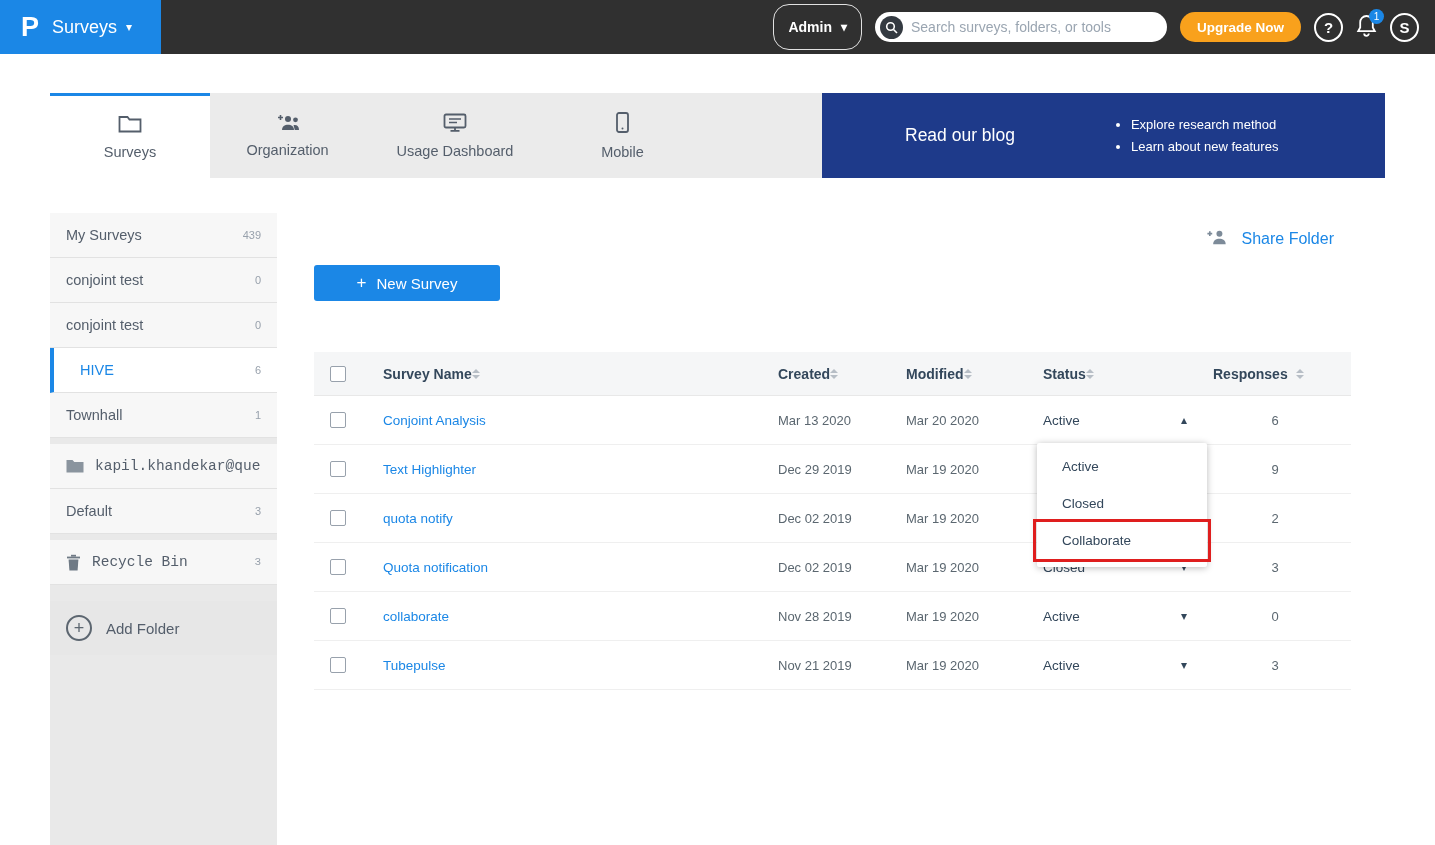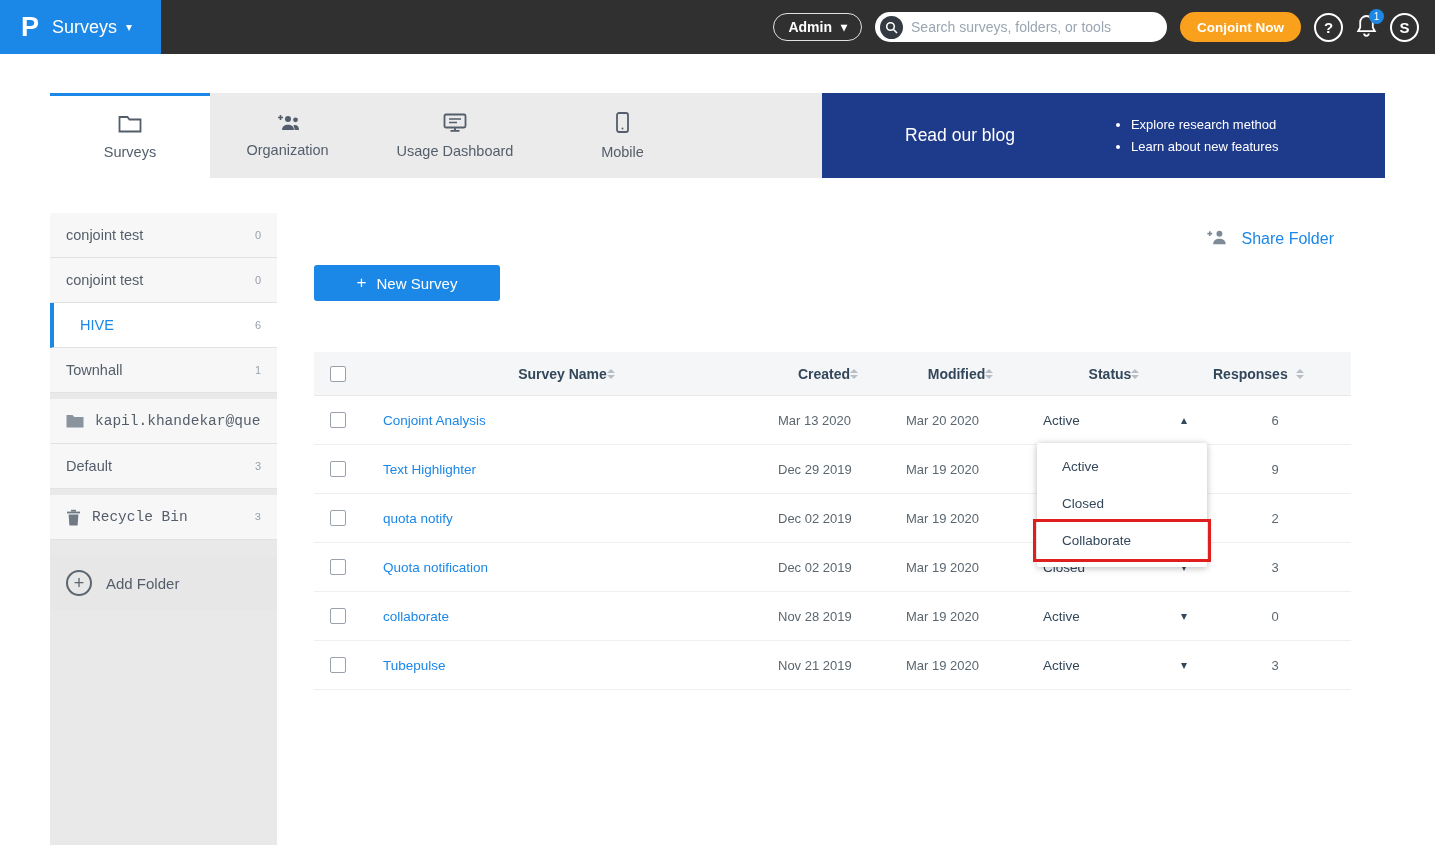--- a/index.html
+++ b/index.html
@@ -22,21 +22,21 @@
     display: flex; align-items: center; padding-left: 21px; cursor: pointer;
   }
   .logo-p { color: #fff; font-size: 27px; font-weight: bold; }
   .product-name { color: #fff; font-size: 18px; margin-left: 13px; }
   .caret-w { color: #fff; font-size: 12px; margin-left: 9px; }
   .topbar-right {
     margin-left: auto; margin-right: 16px;
     display: flex; align-items: center; gap: 13px;
   }
   .admin-pill {
-    height: 28px; border: 1px solid rgba(255,255,255,0.85); border-radius: 16px;
+    height: 46px; border: 1px solid rgba(255,255,255,0.85); border-radius: 16px;
     color: #fff; display: flex; align-items: center; gap: 9px;
     padding: 0 14px; font-size: 14px; font-weight: bold; cursor: pointer;
   }
   .search-pill {
     width: 292px; height: 30px; background: #fff; border-radius: 16px;
     display: flex; align-items: center; padding: 0 5px; gap: 8px;
   }
   .search-ico {
     width: 23px; height: 23px; border-radius: 50%; background: #343a41;
     display: flex; align-items: center; justify-content: center; flex: none;
@@ -119,21 +119,21 @@
 
   
   .table { position: absolute; left: 37px; top: 139px; width: 1037px; }
   .grid-row {
     display: grid; grid-template-columns: 55px 395px 128px 137px 170px 152px;
     align-items: center;
   }
   .thead { height: 44px; background: #f5f6f7; border-bottom: 1px solid #e8e8e8; }
   .trow { height: 49px; border-bottom: 1px solid #efefef; }
   .th {
-    display: flex; align-items: center; justify-content: center;
+    display: flex; align-items: center; justify-content: flex-start;
     padding: 0 14px; font-weight: bold; color: #33475b; font-size: 14px; cursor: pointer;
   }
   .th.responses { justify-content: flex-start; gap: 8px; }
   .th.chk, .td.chk { padding-left: 16px; justify-content: flex-start; cursor: default; }
   .sort { display: inline-flex; flex-direction: column; gap: 2px; cursor: pointer; }
   .sort i { width: 0; height: 0; border-left: 4px solid transparent; border-right: 4px solid transparent; }
   .sort .up { border-bottom: 4px solid #b7bec6; }
   .sort .down { border-top: 4px solid #b7bec6; }
   .td { padding: 0 14px; font-size: 13px; color: #5b6770; display: flex; align-items: center; }
   .td.name a { color: #1b87e6; font-size: 13.5px; text-decoration: none; cursor: pointer; }
@@ -180,21 +180,21 @@
     <div class="search-pill">
       <span class="search-ico">
         <svg width="13" height="13" viewBox="0 0 13 13">
             <circle cx="5.5" cy="5.5" r="3.8" fill="none" stroke="#fff" stroke-width="1.6"></circle>
             <path d="M8.5 8.5 L12 12" stroke="#fff" stroke-width="1.6"></path>
           </svg>
       </span>
       <input class="search-input" placeholder="Search surveys, folders, or tools" style="">
     </div>
     <div class="upgrade-btn">
-      <span>Conjoint Now</span>
+      <span>Upgrade Now</span>
     </div>
     <div class="icon-circle">
       <span>?</span>
     </div>
     <div class="bell-wrap">
       <span>
         <svg width="21" height="23" viewBox="0 0 21 23">
             <path d="M10.5 2 C6.9 2 4.2 4.7 4.2 8.3 v5.2 L2.2 17.2 h16.6 l-2-3.7 V8.3 C16.8 4.7 14.1 2 10.5 2 Z" fill="none" stroke="#fff" stroke-width="1.8"></path>
             <path d="M8.2 19.5 a2.3 2.3 0 0 0 4.6 0" fill="none" stroke="#fff" stroke-width="1.8"></path>
           </svg>
@@ -253,20 +253,24 @@
   <div class="banner">
     <span class="banner-title">Read our blog</span>
     <ul class="banner-list">
       <li>Explore research method</li>
       <li>Learn about new features</li>
     </ul>
   </div>
 </div>
 
 <div class="sidebar">
+  <div class="side-item">
+    <span class="lbl">My Surveys</span>
+    <span class="cnt">439</span>
+  </div>
   <div class="side-item">
     <span class="lbl">conjoint test</span>
     <span class="cnt">0</span>
   </div>
   <div class="side-item">
     <span class="lbl">conjoint test</span>
     <span class="cnt">0</span>
   </div>
   <div class="side-item selected">
     <span class="lbl">HIVE</span>

